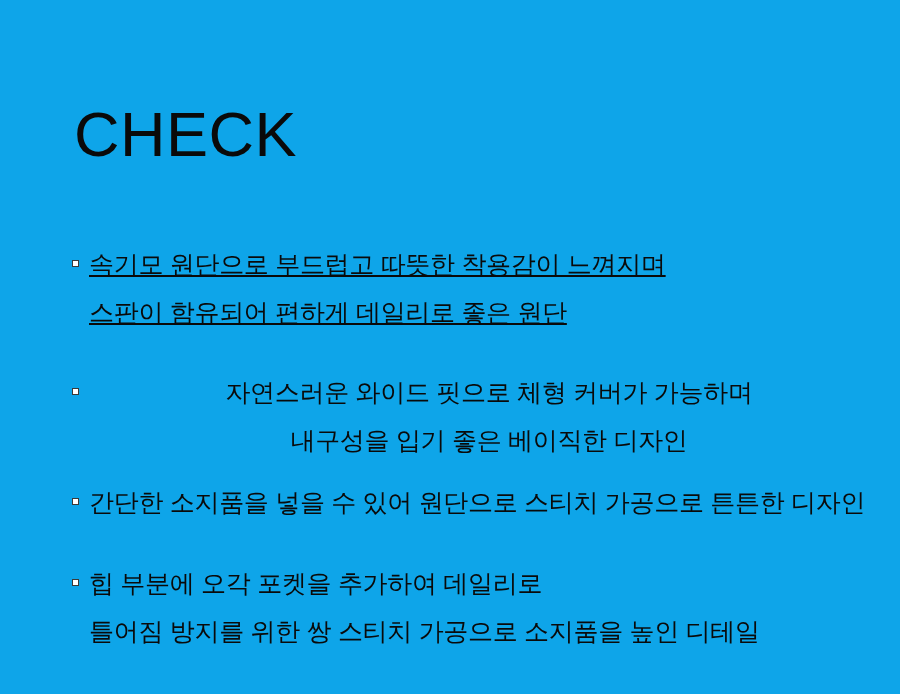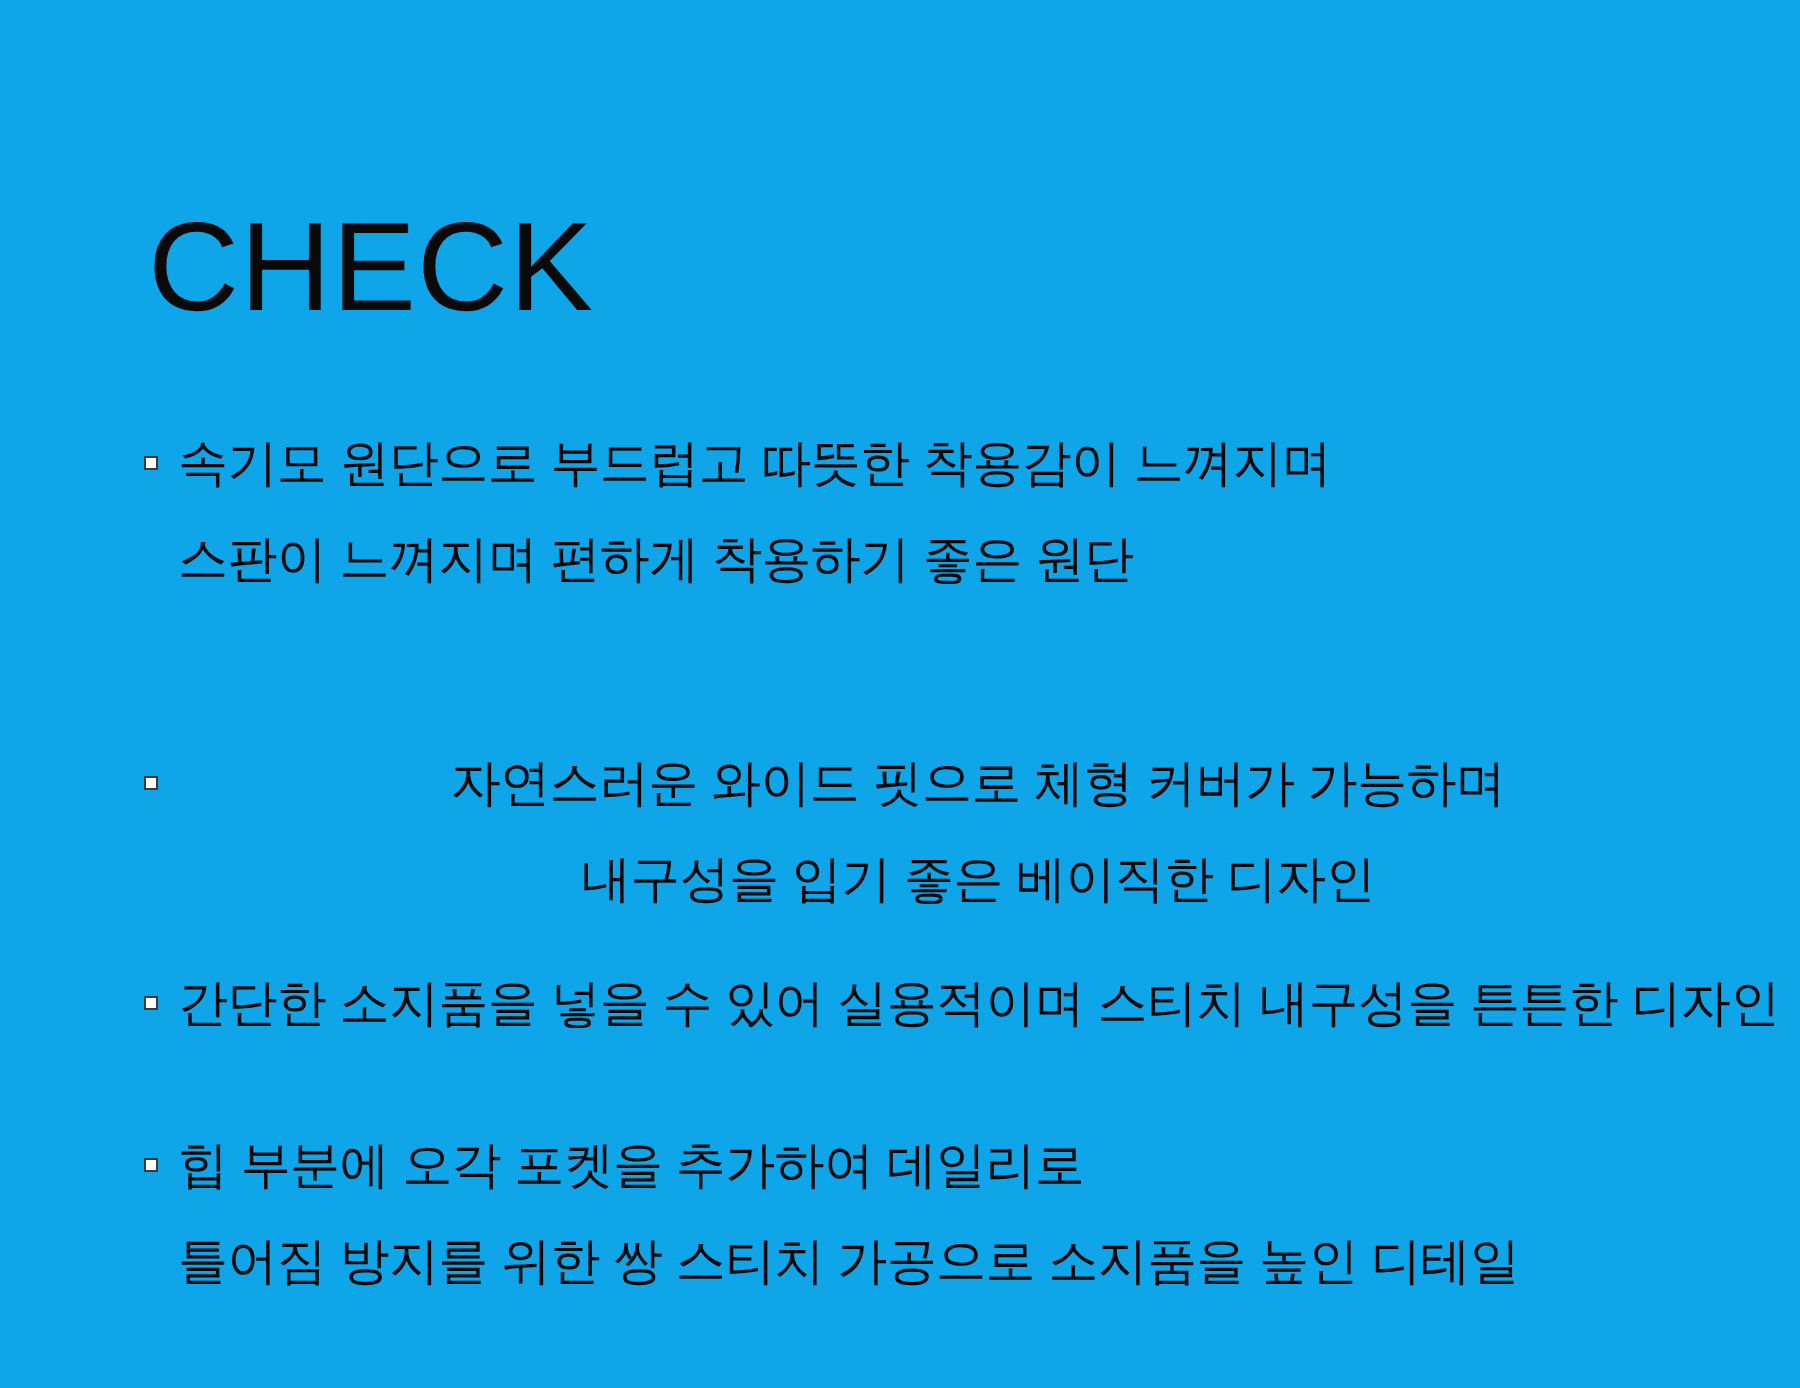--- a/index.html
+++ b/index.html
@@ -30,21 +30,21 @@
     position: absolute;
     left: 72px;
     padding-left: 17px;
     width: 800px;
     font-size: 25px;
     font-weight: 400;
     line-height: 48px;
     color: #0a0a0a;
     letter-spacing: -0.3px;
   }
-  .bullet-group:nth-child(1) { top: 208px; }
+  .bullet-group:nth-child(1) { top: 240px; text-decoration: underline; }
   .bullet-group:nth-child(2) { top: 368px; text-align: center; }
   .bullet-group:nth-child(3) { top: 478px; }
   .bullet-group:nth-child(4) { top: 559px; }
   .bullet-marker {
     position: absolute;
     left: 0;
     top: 20px;
     width: 7px;
     height: 7px;
     border: 1.3px solid #3a3a3a;
@@ -58,30 +58,30 @@
 </style>
 </head>
 <body>
 
 <div class="page">
   <h1 class="title">CHECK</h1>
   <div id="bullet-list">
       <div class="bullet-group">
         <span class="bullet-marker"></span>
         <span class="bullet-line">속기모 원단으로 부드럽고 따뜻한 착용감이 느껴지며</span>
-        <span class="bullet-line">스판이 느껴지며 편하게 착용하기 좋은 원단</span>
+        <span class="bullet-line">스판이 함유되어 편하게 데일리로 좋은 원단</span>
       </div>
       <div class="bullet-group">
         <span class="bullet-marker"></span>
         <span class="bullet-line">자연스러운 와이드 핏으로 체형 커버가 가능하며</span>
         <span class="bullet-line">내구성을 입기 좋은 베이직한 디자인</span>
       </div>
       <div class="bullet-group">
         <span class="bullet-marker"></span>
-        <span class="bullet-line">간단한 소지품을 넣을 수 있어 실용적이며 스티치 내구성을 튼튼한 디자인</span>
+        <span class="bullet-line">간단한 소지품을 넣을 수 있어 원단으로 스티치 가공으로 튼튼한 디자인</span>
       </div>
       <div class="bullet-group">
         <span class="bullet-marker"></span>
         <span class="bullet-line">힙 부분에 오각 포켓을 추가하여 데일리로</span>
         <span class="bullet-line">틀어짐 방지를 위한 쌍 스티치 가공으로 소지품을 높인 디테일</span>
       </div>
     </div>
 </div>
 
 </body></html>

